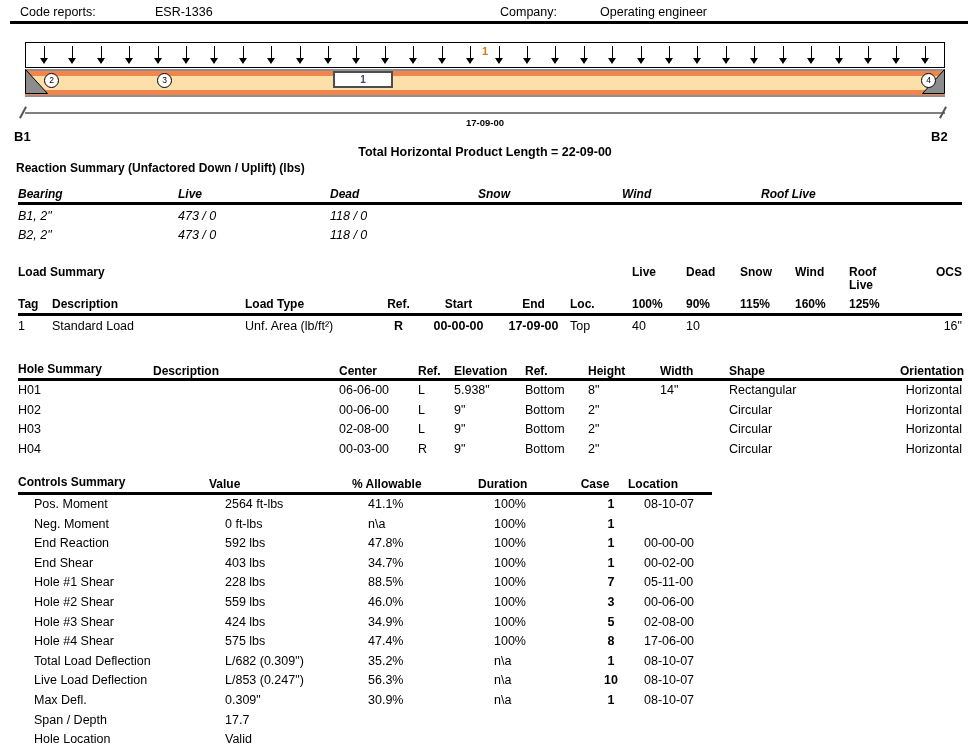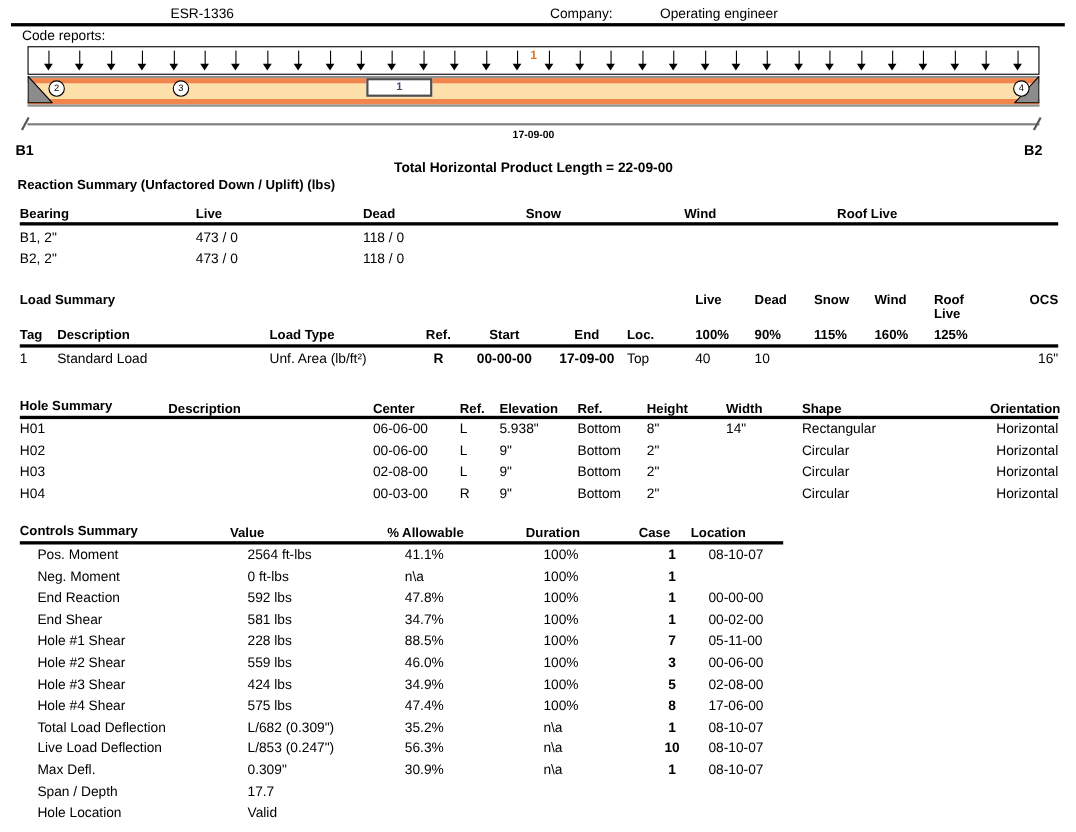--- a/index.html
+++ b/index.html
@@ -30,38 +30,38 @@
   .circ{width:13px;height:13px;border:1px solid #000;border-radius:50%;background:#fff;
         font-size:8.5px;line-height:13px;text-align:center;z-index:5;}
   .holebox{left:333px;top:71px;width:60px;height:17px;background:#fff;border:2px solid #4d4d4d;
            box-sizing:border-box;font-size:10px;font-weight:bold;color:#3A4A7A;text-align:center;line-height:13px;z-index:4;}
   .dimline{left:25px;top:112px;width:920px;height:2px;background:#808080;}
   .tick{width:2px;height:13px;background:#555;transform:rotate(28deg);}
   
   .trow{display:grid;font-size:12.5px;line-height:15px;height:19.6px;align-items:start;}
   .hrow{display:grid;font-size:12px;line-height:13px;font-weight:bold;}
   
-  .rs-cols{grid-template-columns:160px 152px 148px 144px 139px 1fr;}
+  .rs-cols{grid-template-columns:160px 152px 148px 144px 139px 1fr;font-style:italic;}
   
   .ls-top-cols{grid-template-columns:54px 54px 55px 54px 54px 1fr;}
   .ls-cols{grid-template-columns:34px 193px 132px 43px 77px 73px 62px 54px 54px 55px 54px 54px 1fr;}
   
   .hs-hcols{grid-template-columns:186px 79px 36px 71px 63px 72px 69px 171px 1fr;}
   .hs-cols{grid-template-columns:135px 186px 79px 36px 71px 63px 72px 69px 171px 1fr;}
   
   .cs-hcols{grid-template-columns:143px 126px 92px 50px 1fr;}
   .cs-cols{grid-template-columns:191px 143px 126px 92px 50px 1fr;margin-left:16px;}
   .padl{padding-left:8px;}
 </style>
 </head>
 <body>
 
 <div id="page">
 
-  <span class="abs fs12" style="left:20px;top:5px;margin-top:20px;">Code reports:</span>
+  <span class="abs fs12" style="left:20px;top:5px;">Code reports:</span>
   <span class="abs fs12" style="left:155px;top:5px;">ESR-1336</span>
   <span class="abs fs12" style="left:500px;top:5px;">Company:</span>
   <span class="abs fs12" style="left:600px;top:5px;">Operating engineer</span>
   <div class="abs toprule"></div>
 
   <div class="abs loadstrip" id="arrowhost">
       <div class="arrow"></div>
       <div class="arrow"></div>
       <div class="arrow"></div>
       <div class="arrow"></div>
@@ -303,21 +303,21 @@
         <span>End Reaction</span>
         <span>592 lbs</span>
         <span>47.8%</span>
         <span>100%</span>
         <span class="ta-c">1</span>
         <span class="padl">00-00-00</span>
       </div>
 
       <div class="trow cs-cols">
         <span>End Shear</span>
-        <span>581 lbs</span>
+        <span>403 lbs</span>
         <span>34.7%</span>
         <span>100%</span>
         <span class="ta-c">1</span>
         <span class="padl">00-02-00</span>
       </div>
 
       <div class="trow cs-cols">
         <span>Hole #1 Shear</span>
         <span>228 lbs</span>
         <span>88.5%</span>

